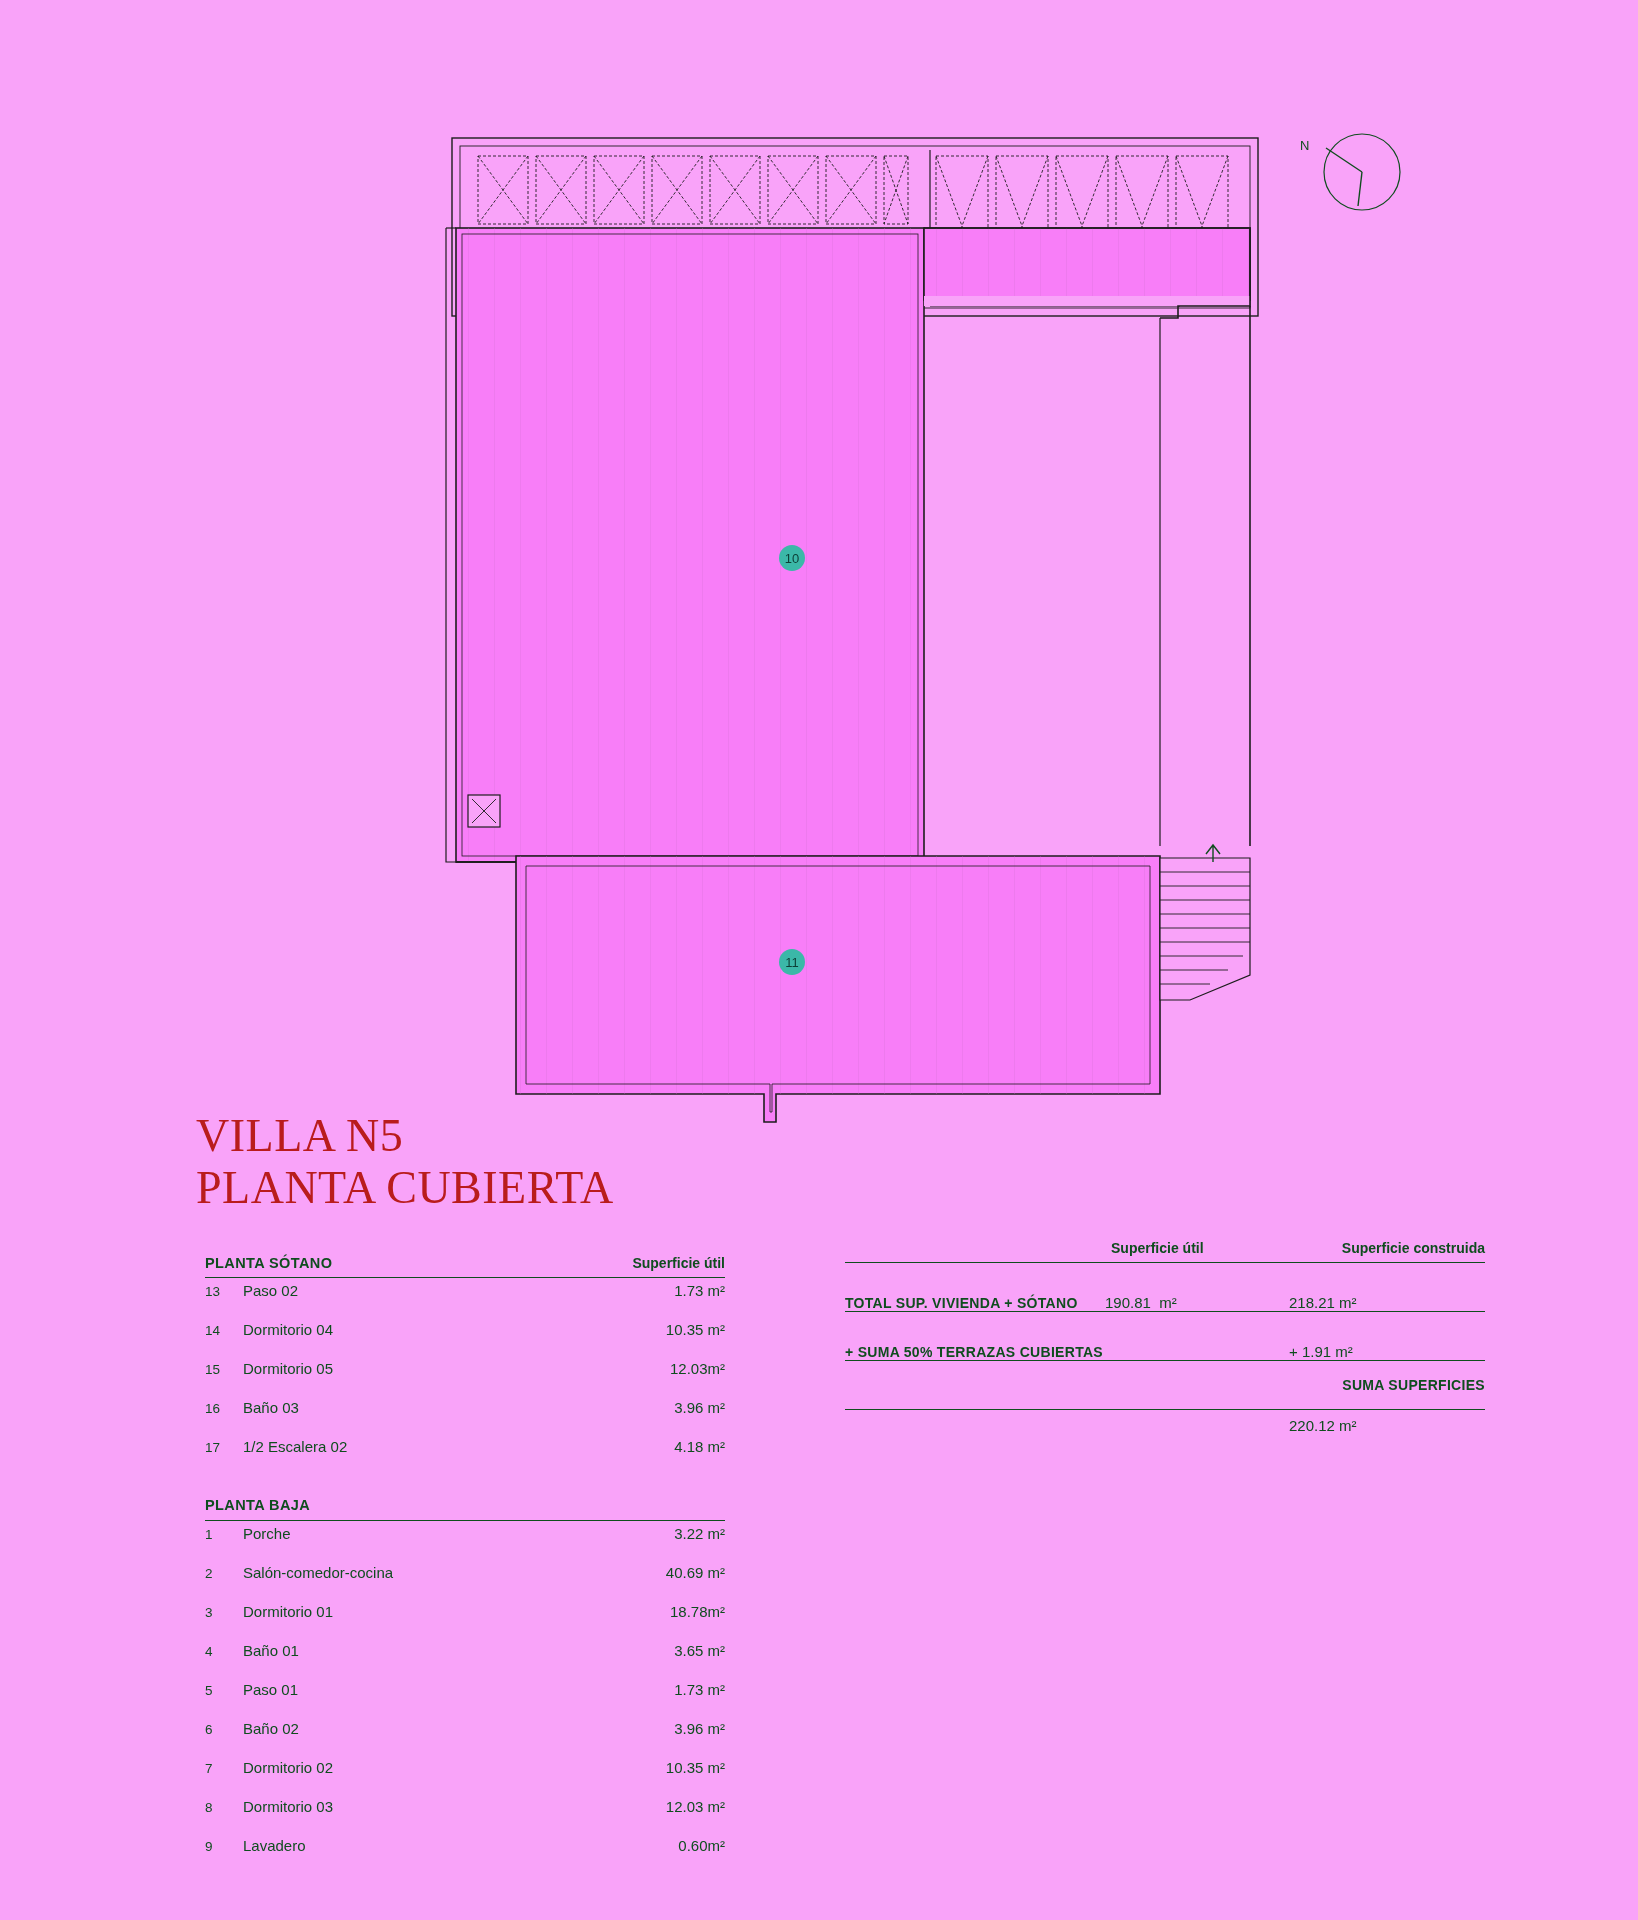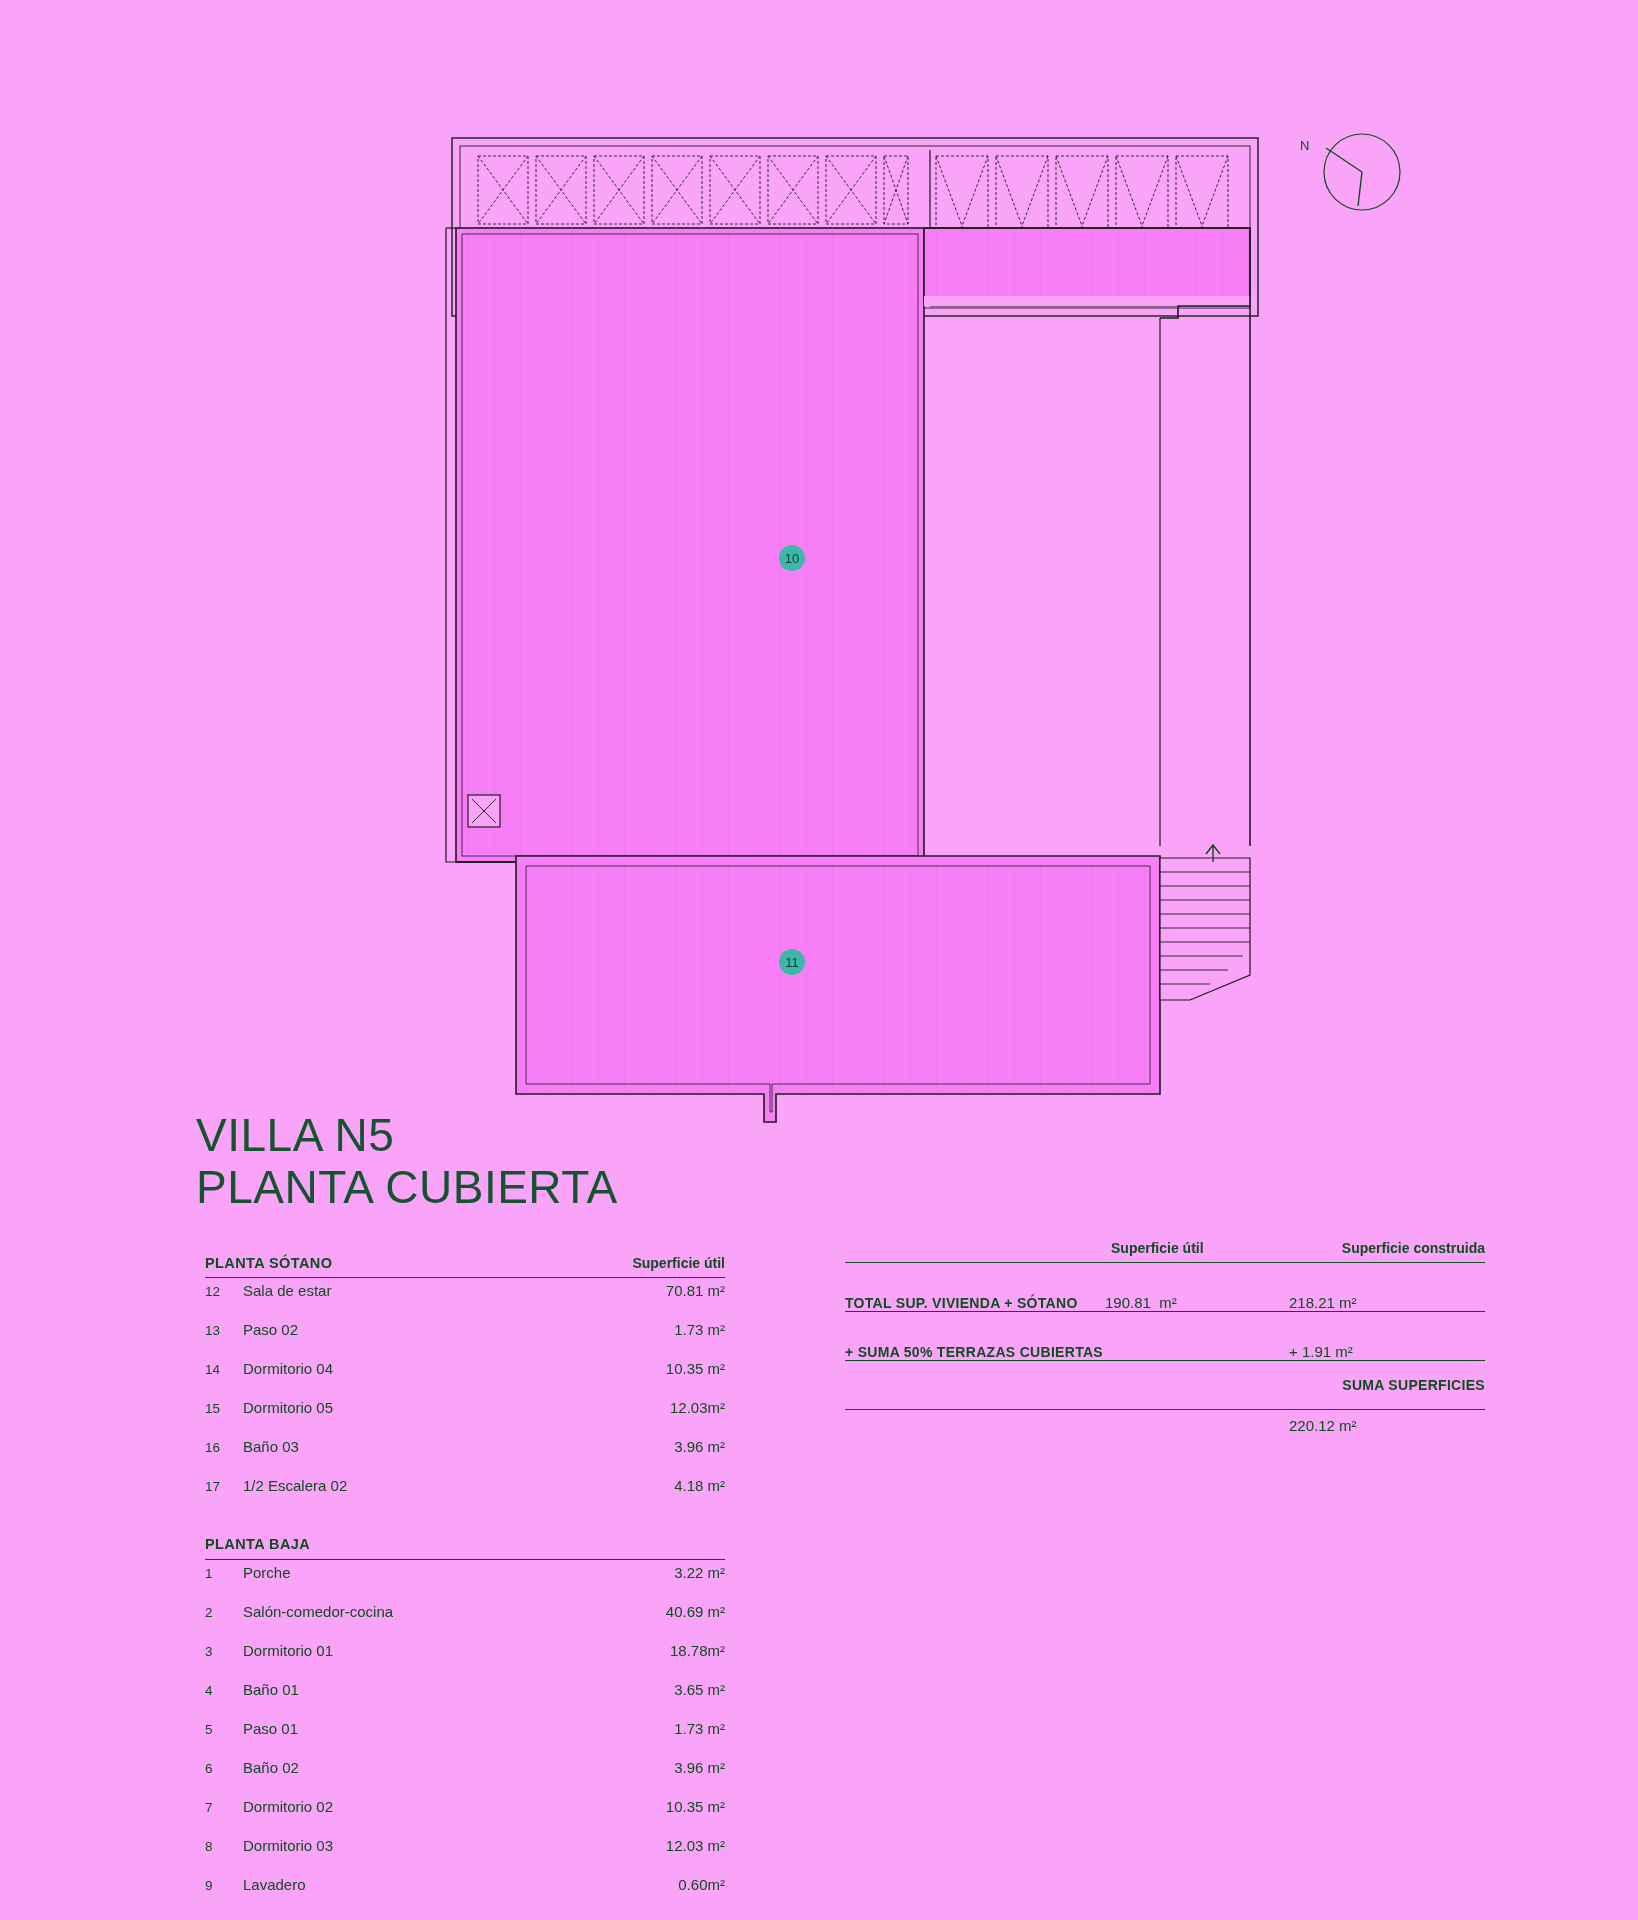--- a/index.html
+++ b/index.html
@@ -52,24 +52,24 @@
   }
 
   
   .title-block {
     position: absolute;
     left: 196px;
     top: 1110px;
     line-height: 1.12;
   }
   .title-line {
-    font-family: Liberation Sans, sans-serif;
+    font-family: Liberation Serif, serif;
     font-size: 46px;
     letter-spacing: 0.5px;
-    color: #14532d;
+    color: #b91c1c;
     font-weight: 400;
   }
 
   
   .legend-left {
     position: absolute;
     left: 205px;
     top: 1255px;
     width: 520px;
   }
@@ -307,25 +307,20 @@
 
   <div class="legend-left">
 
     <div class="sec-head">
       <span class="sec-title">PLANTA SÓTANO</span>
       <span class="sec-col">Superficie útil</span>
     </div>
 
     <div class="rows">
       <div class="row">
-        <span class="num">12</span>
-        <span class="name">Sala de estar</span>
-        <span class="area">70.81 m²</span>
-      </div>
-      <div class="row">
         <span class="num">13</span>
         <span class="name">Paso 02</span>
         <span class="area">1.73 m²</span>
       </div>
       <div class="row">
         <span class="num">14</span>
         <span class="name">Dormitorio 04</span>
         <span class="area">10.35 m²</span>
       </div>
       <div class="row">

